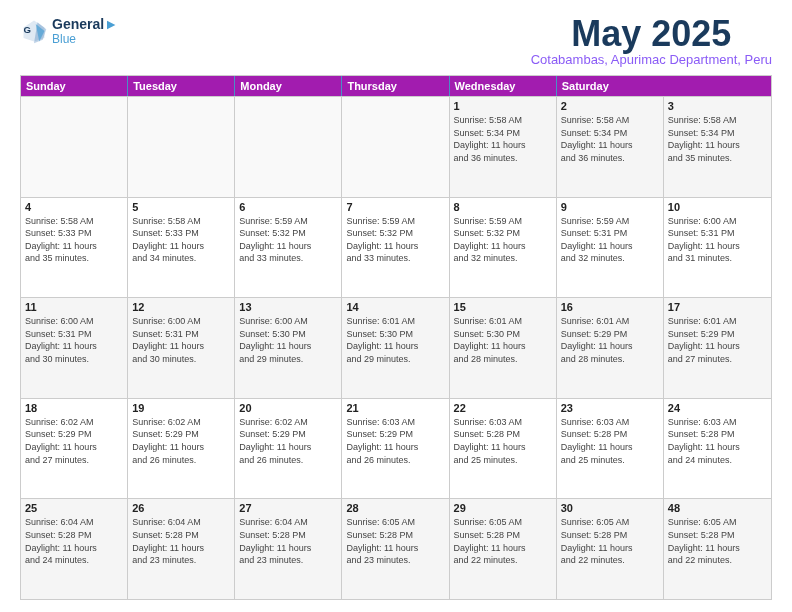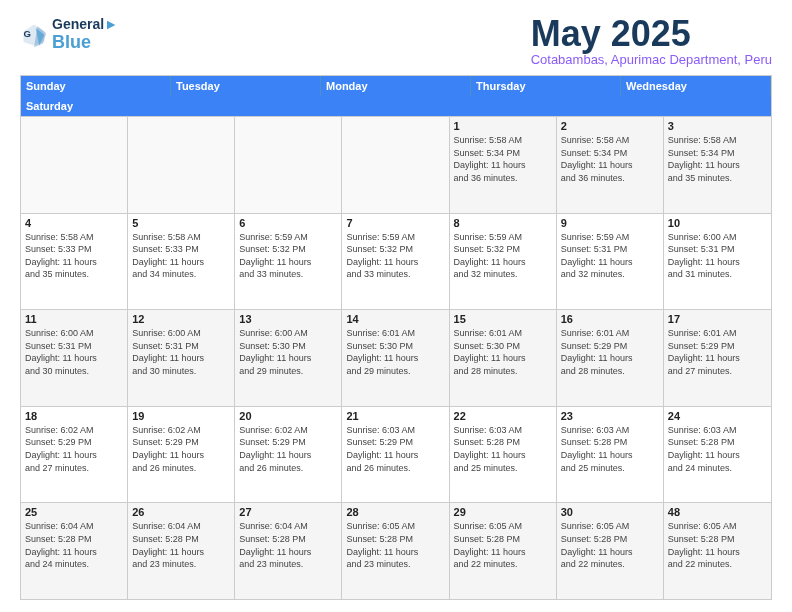--- a/index.html
+++ b/index.html
@@ -26,43 +26,43 @@
     .logo {
       display: flex;
       align-items: center;
       gap: 4px;
     }
     .logo-icon {
       width: 28px;
       height: 28px;
     }
     .title-area {
-      text-align: left;
+      text-align: center;
       margin-left: 27px;
     }
     .month-title {
       font-size: 36px;
       font-weight: bold;
       color: #1a3a5c;
       line-height: 1;
     }
     .subtitle {
       font-size: 13px;
       color: #8b5cf6;
     }
     .calendar {
       flex: 1;
       display: flex;
       flex-direction: column;
       border: 1px solid #ccc;
     }
     .col-headers {
       display: grid;
-      grid-template-columns: repeat(5, 1fr);
-      background: #3b82f6;
+      grid-template-columns: repeat(7, 1fr);
+      background: #a21caf;
     }
     .col-header {
       color: #fff;
       font-size: 11px;
       font-weight: bold;
       padding: 4px 5px;
       border-right: 1px solid #4a90c4;
       text-align: left;
     }
     .col-header:last-child { border-right: none; }
@@ -108,21 +108,21 @@
   <div class="header">
     <div class="logo">
       <svg class="logo-icon" viewBox="0 0 32 32">
         <polygon points="16,4 28,12 28,24 16,28 4,24 4,12" fill="#2b6cb0" opacity="0.15"></polygon>
         <polygon points="20,6 30,14 26,26 16,30" fill="#2b6cb0" opacity="0.3"></polygon>
         <text x="4" y="18" font-size="11" font-weight="bold" fill="#1a3a5c" font-family="Arial">G</text>
         <path d="M18 8 L28 16 L22 28" fill="#4a9fd4" opacity="0.7"></path>
       </svg>
       <div>
         <div style="font-size:14px;font-weight:bold;color:#1a3a5c;">General<span style="color:#4a9fd4;">►</span></div>
-        <div style="font-size:18px;font-weight:bold;color:#4a9fd4;">Blue</div>
+        <div style="font-size:12px;font-weight:normal;color:#4a9fd4;">Blue</div>
       </div>
     </div>
     <div class="title-area">
       <div class="month-title">May 2025</div>
       <div class="subtitle">Cotabambas, Apurimac Department, Peru</div>
     </div>
   </div>
 
   <div class="calendar">
     <div class="col-headers">

